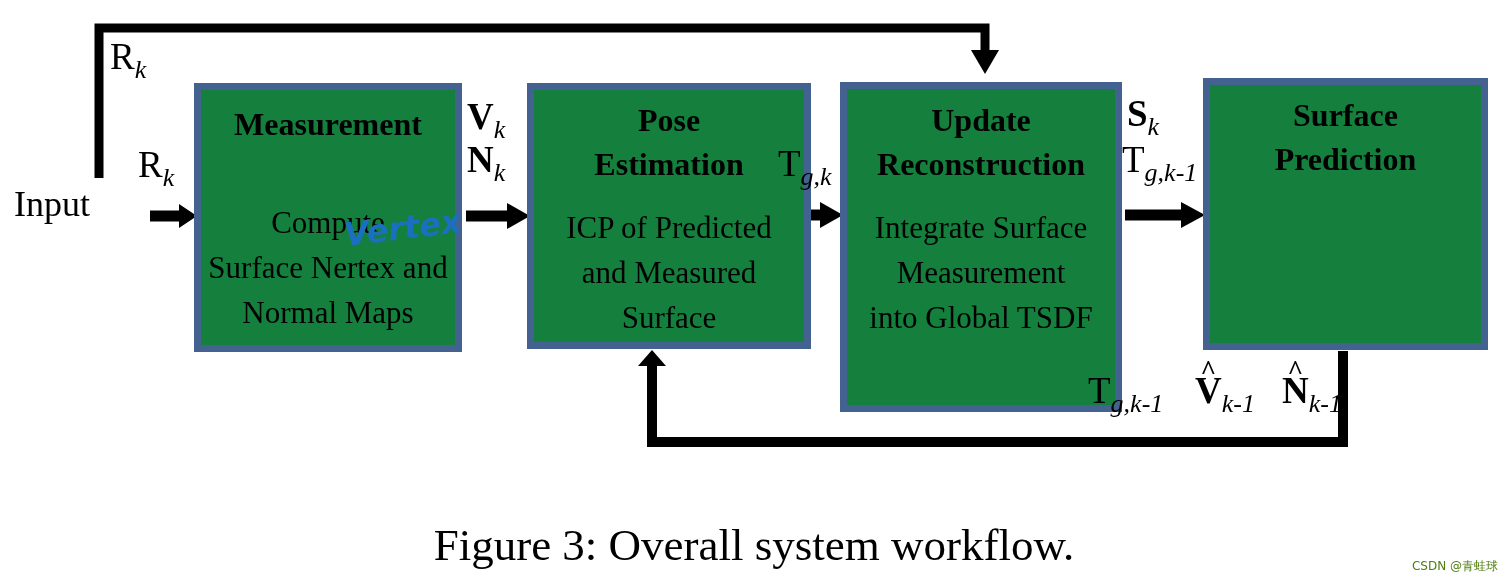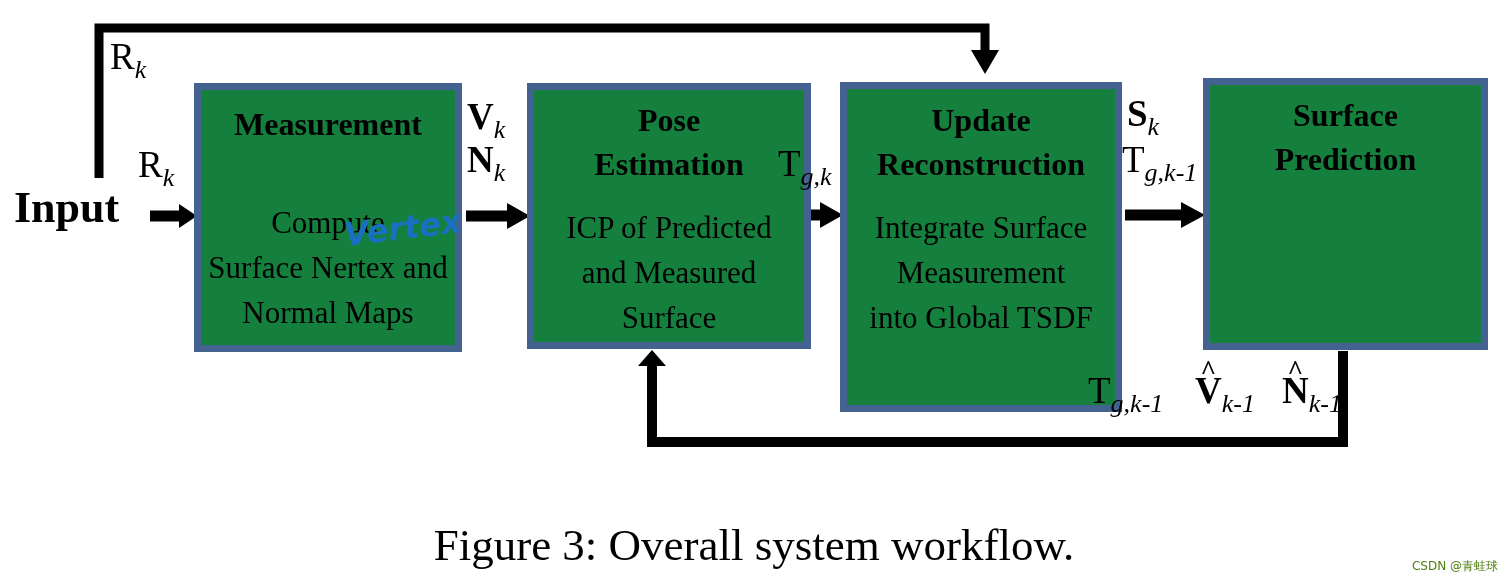--- a/index.html
+++ b/index.html
@@ -30,21 +30,21 @@
   }
   .flabel .sub{font-style:italic;font-size:26px;vertical-align:-9px;}
   .flabel.bold .base{font-weight:700;}
   .hatwrap{position:relative;display:inline-block;}
   .hatwrap .hat{
     position:absolute;left:50%;top:-15px;transform:translateX(-50%);
     font-size:27px;font-weight:700;line-height:1;
   }
   .input-label{
     position:absolute;left:14px;top:186px;
-    font-weight:700;font-size:44px;line-height:1;
+    font-weight:400;font-size:36px;line-height:1;
   }
   .annotation{
     position:absolute;left:344px;top:212px;
     color:#1b6fc0;
     font-family:"DejaVu Sans",sans-serif;
     font-style:italic;font-weight:700;font-size:32px;line-height:1;
     transform:rotate(-7deg);
   }
   .caption{
     position:absolute;left:0;right:0;top:518px;

